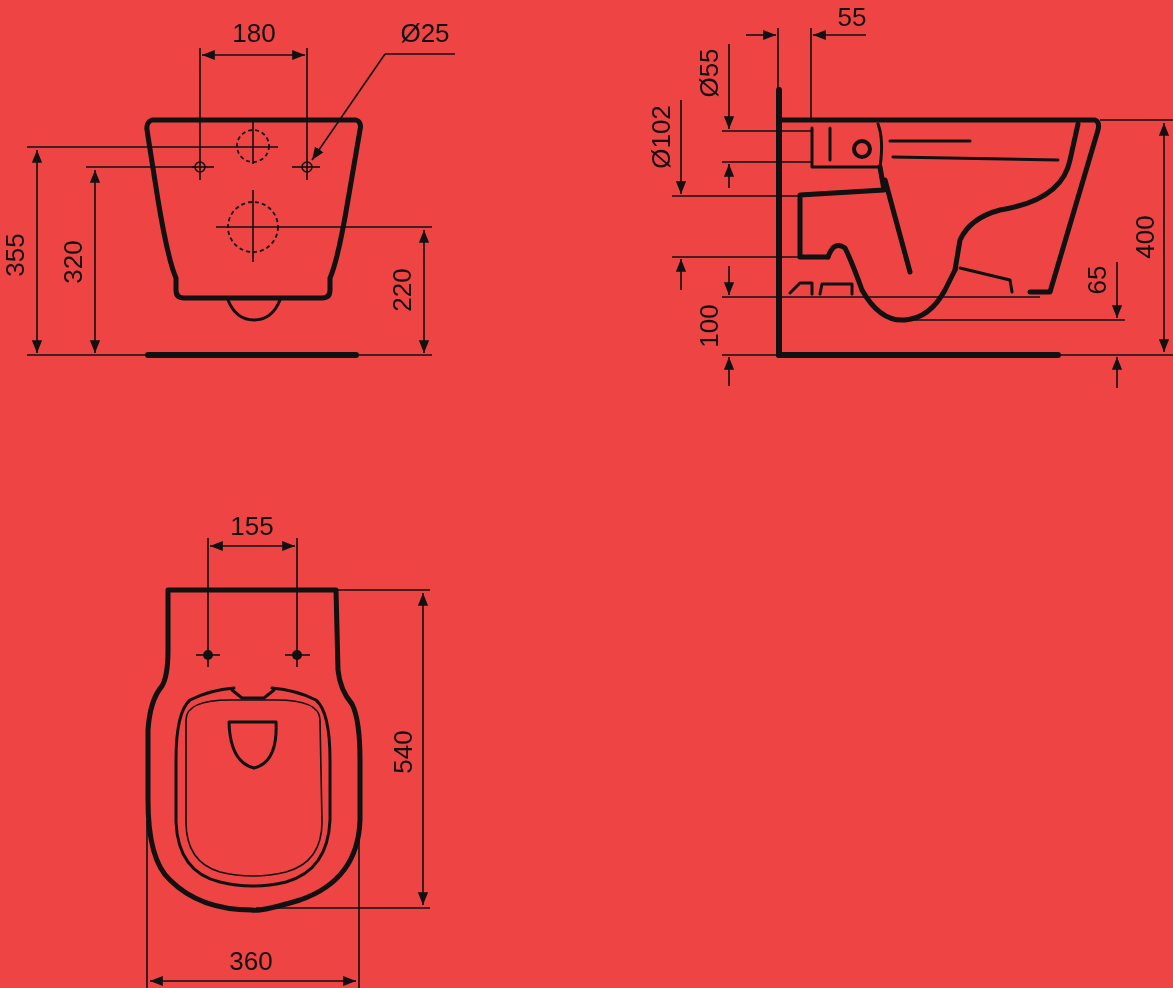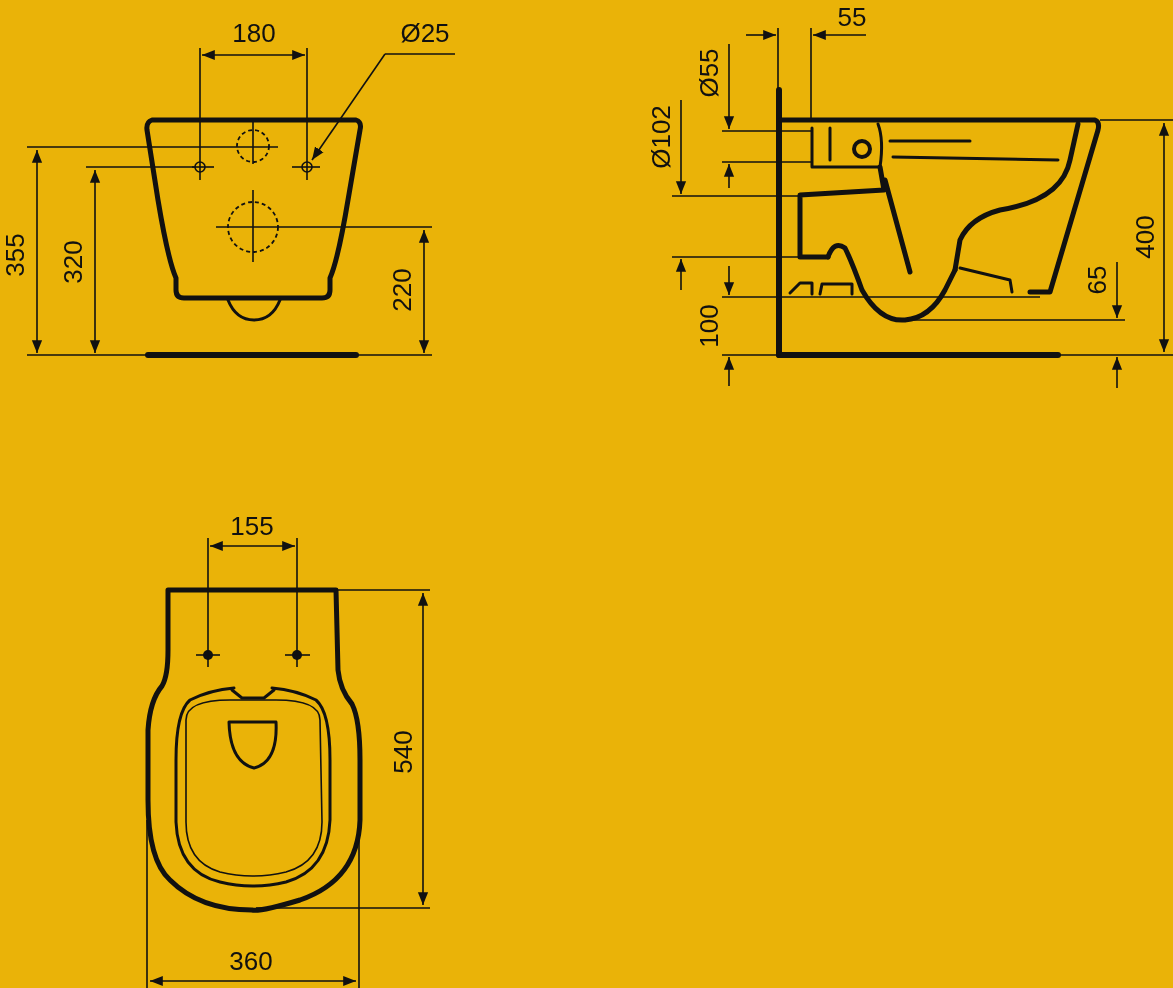--- a/index.html
+++ b/index.html
@@ -1,16 +1,16 @@
 <!DOCTYPE html>
 <html><head>
 <meta charset="utf-8">
 <style>
   html,body{margin:0;padding:0;background:#fff;}
-  #canvas{position:relative;width:1173px;height:988px;background:#eab308;overflow:hidden;}
+  #canvas{position:relative;width:1173px;height:988px;background:#ef4444;overflow:hidden;}
   svg{position:absolute;left:0;top:0;}
   .dim{font-family:"Liberation Sans",sans-serif;font-size:26px;fill:#111;}
   .thick{stroke:#111;stroke-width:5;fill:none;stroke-linejoin:round;stroke-linecap:round;}
   .med{stroke:#111;stroke-width:3;fill:none;stroke-linejoin:round;stroke-linecap:round;}
   .thin{stroke:#111;stroke-width:1.6;fill:none;}
   .dash{stroke:#111;stroke-width:1.8;fill:none;stroke-dasharray:4 3;}
   .arrow{fill:#111;}
 </style>
 </head>
 <body>

